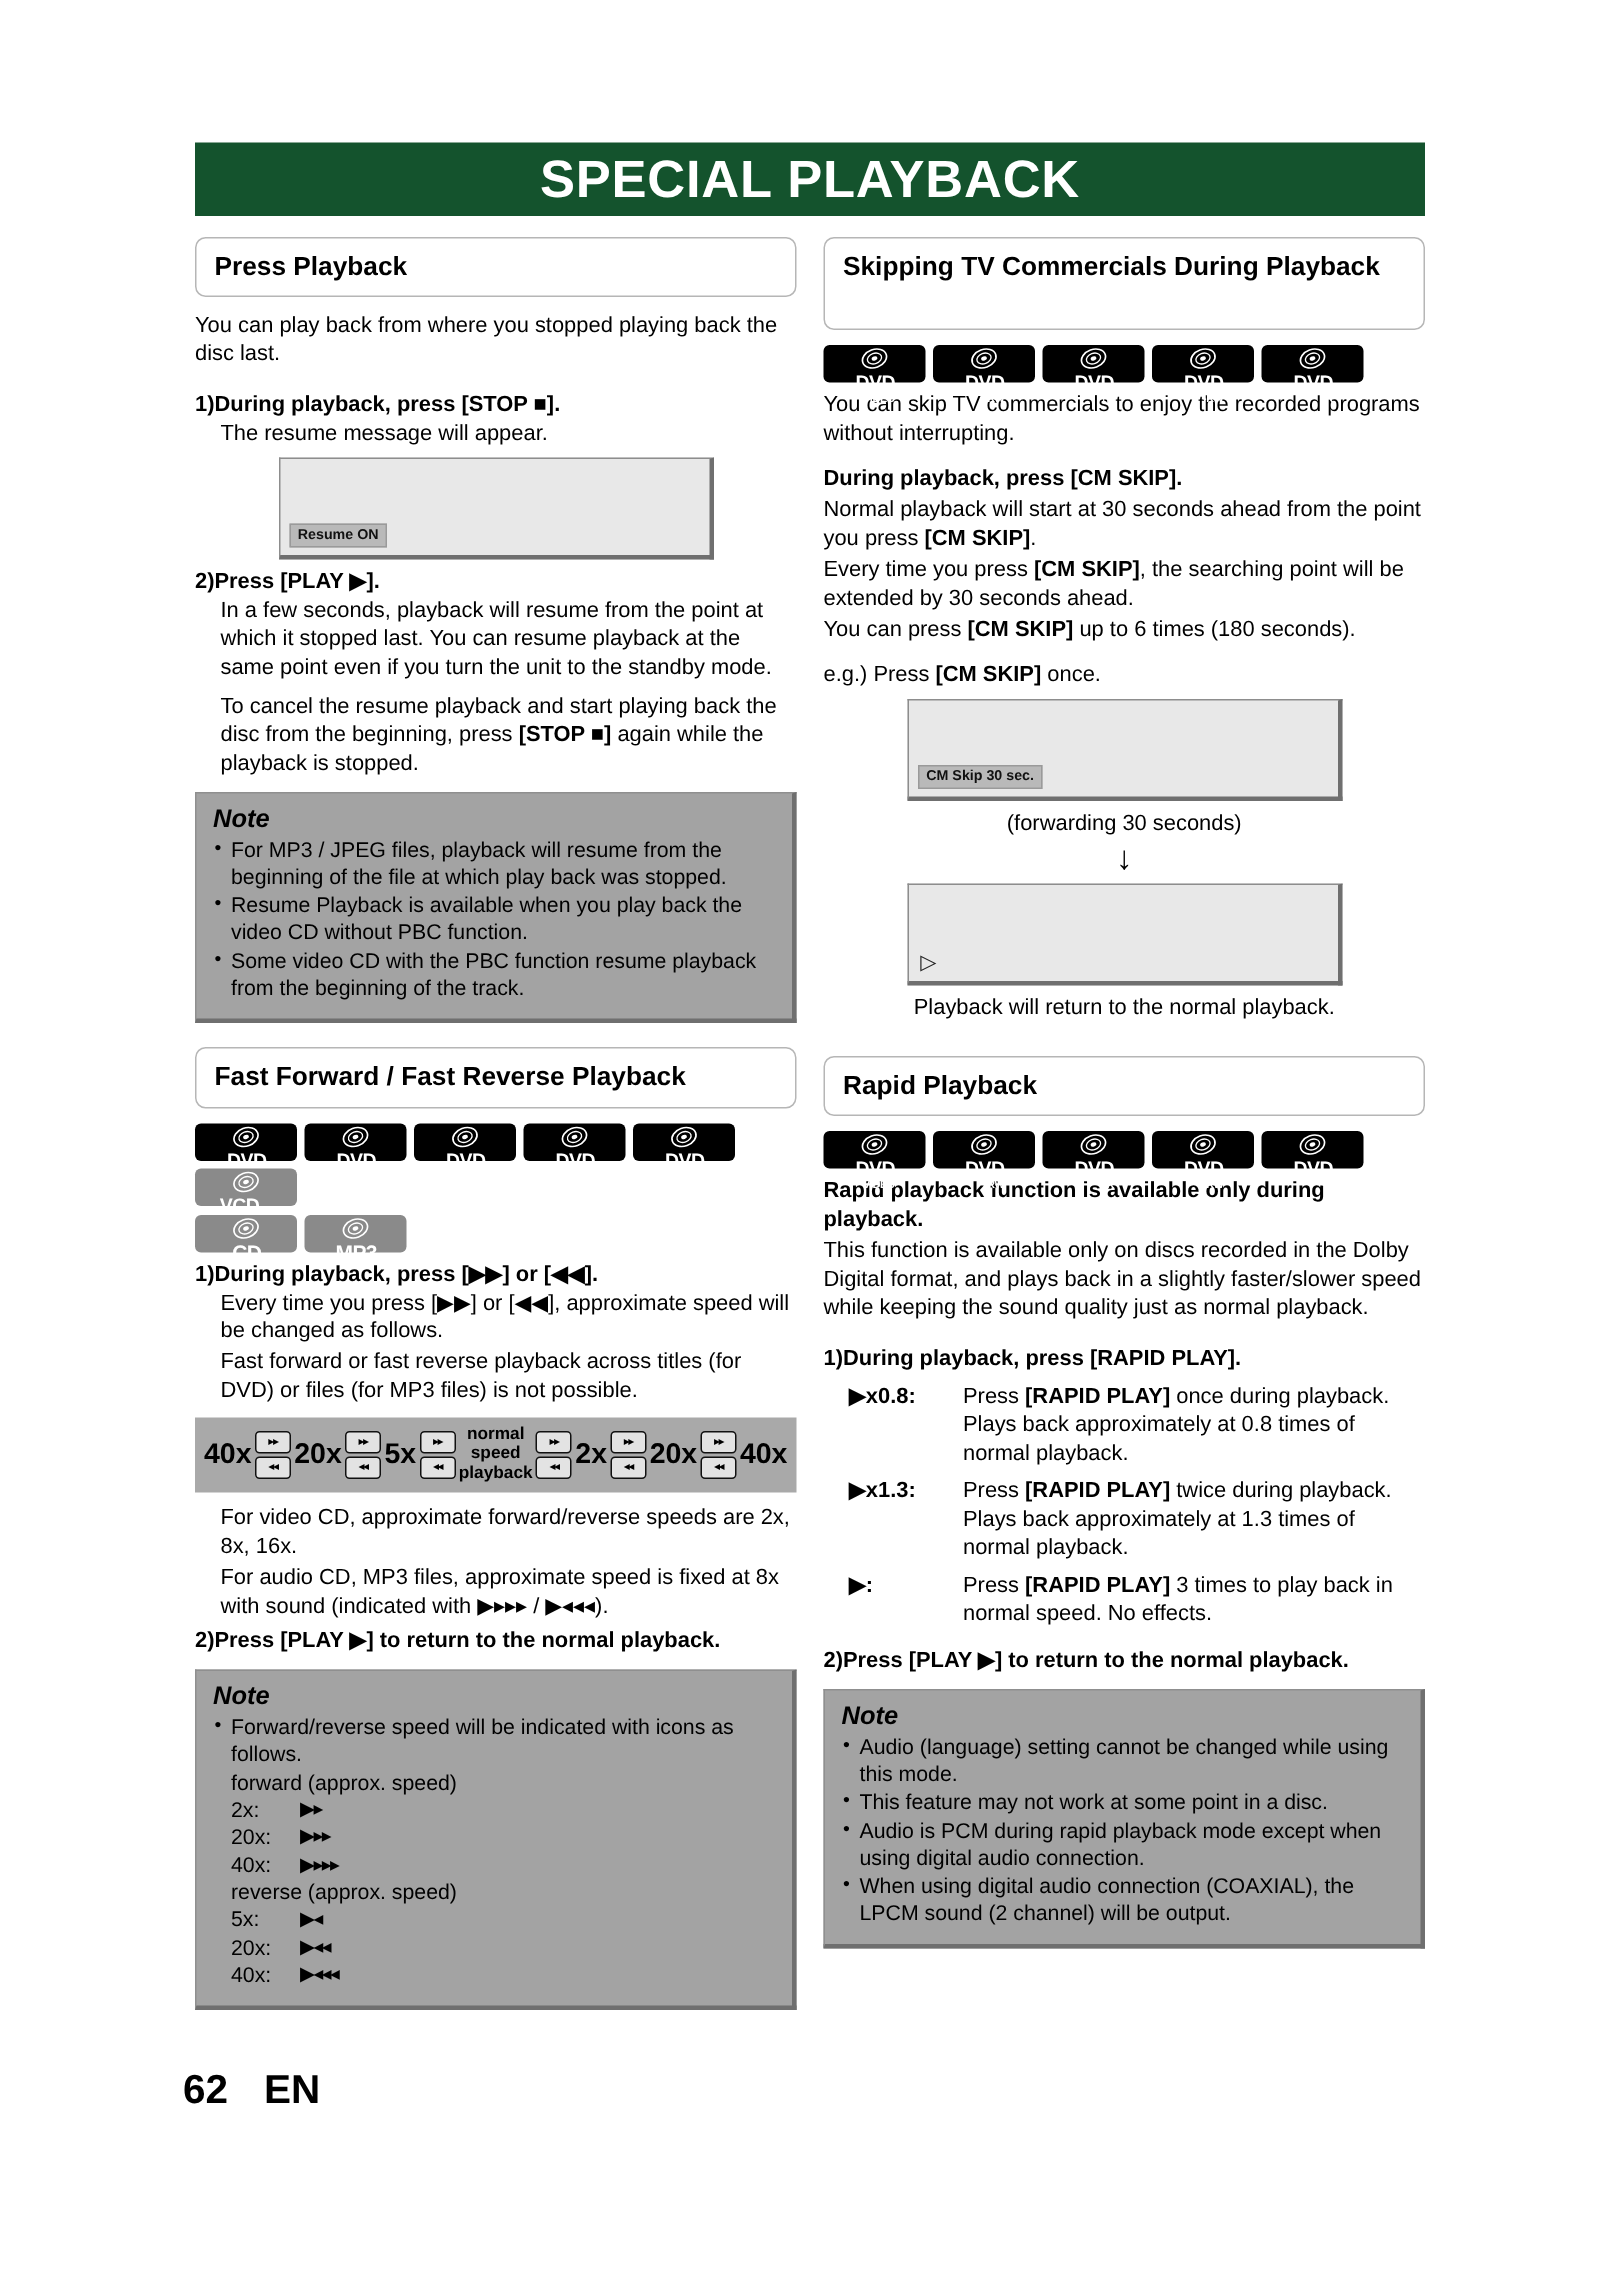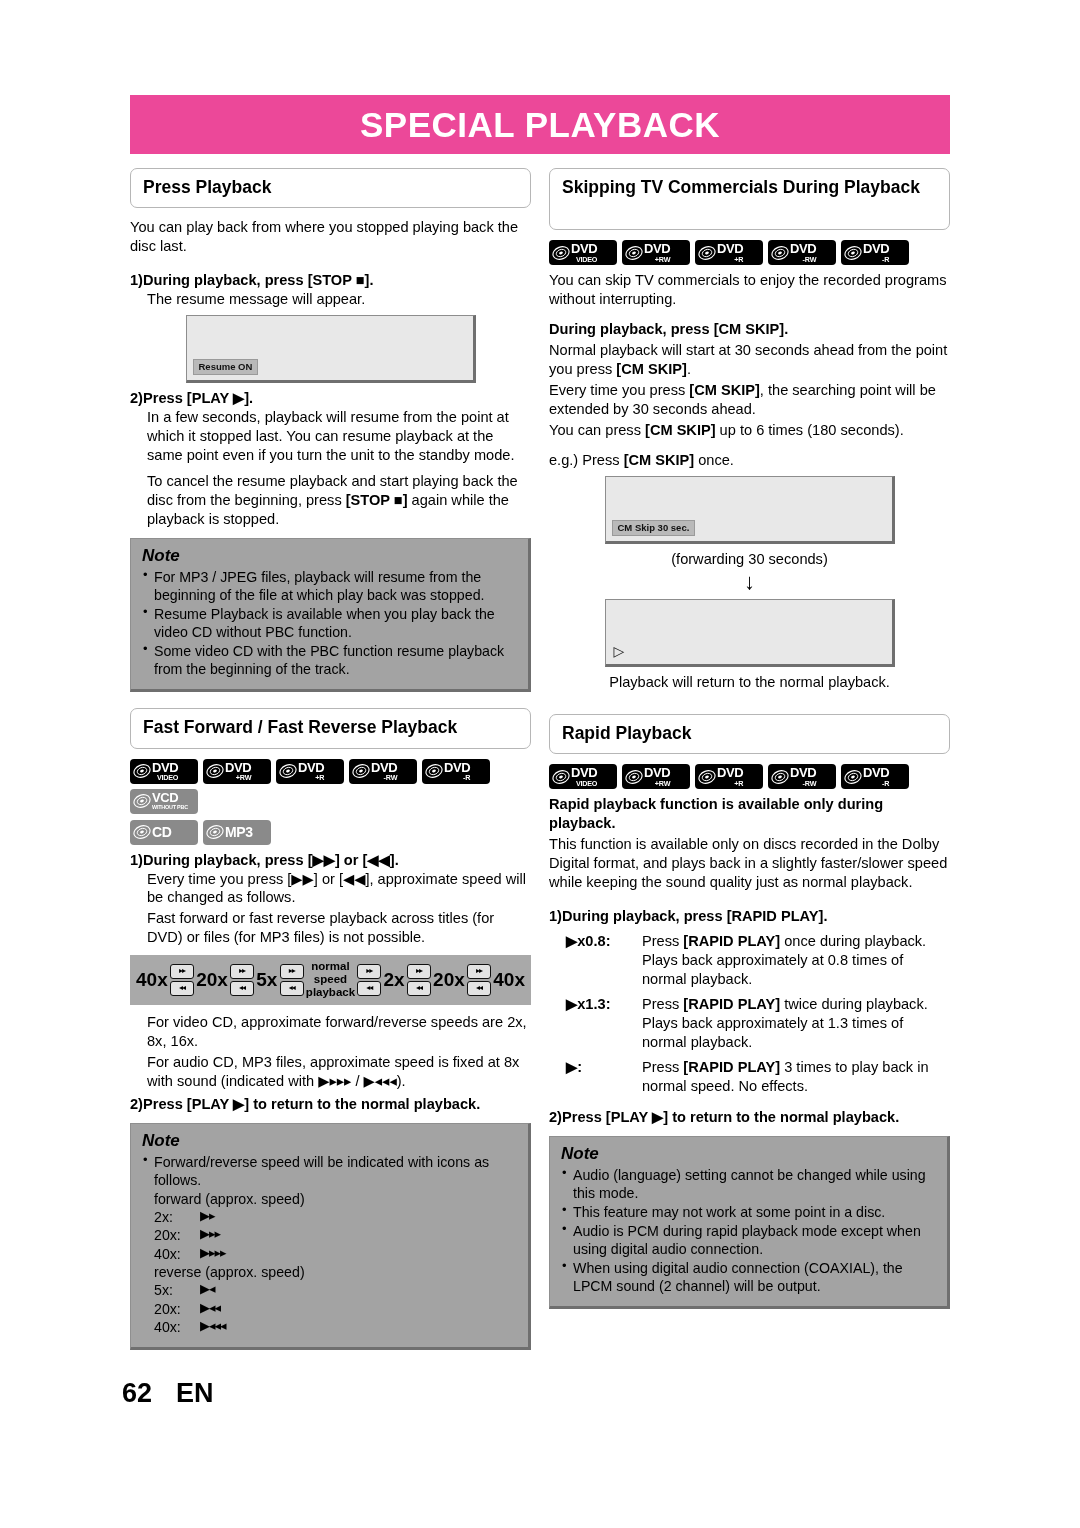--- a/index.html
+++ b/index.html
@@ -9,22 +9,22 @@
     background:#ffffff;
     font-family:"Liberation Sans", sans-serif;
     color:#000;
     position:relative;
     overflow:hidden;
   }
   .page { position:absolute; left:130px; top:95px; width:820px; }
 
   
   .banner {
-    background:#ec4899;
-    height:59px;
+    background:#14532d;
+    height:49px;
     display:flex; align-items:center; justify-content:center;
     margin-bottom:14px;
   }
   .banner-title {
     color:#fff; font-size:35px; font-weight:bold;
     letter-spacing:0.5px;
   }
 
   
   .cols { display:flex; gap:18px; }
@@ -54,20 +54,21 @@
 
   
   .disc-row { display:flex; gap:5px; margin:4px 0 6px 0; flex-wrap:wrap; }
   .disc {
     height:25px; width:68px;
     border-radius:4px;
     background:#000; color:#fff;
     display:flex; align-items:center;
     padding:0 2px 0 3px;
     position:relative;
+    flex-direction:column;
   }
   .disc.gray { background:#8a8a8a; }
   .disc .glyph { flex:0 0 auto; margin-right:1px; display:block; }
   .disc .lbl { display:flex; flex-direction:column; justify-content:center; line-height:1; }
   .disc .lbl .l1 { font-size:13px; font-weight:bold; letter-spacing:-0.4px; }
   .disc .lbl .l2 { font-size:7.2px; font-weight:bold; letter-spacing:-0.2px; margin-top:0.5px;text-align:right; }
   .disc .lbl.single .l1 { font-size:14px; }
   .disc .lbl.tiny3 .l2 { font-size:5.4px; line-height:1.08; }
 
   

